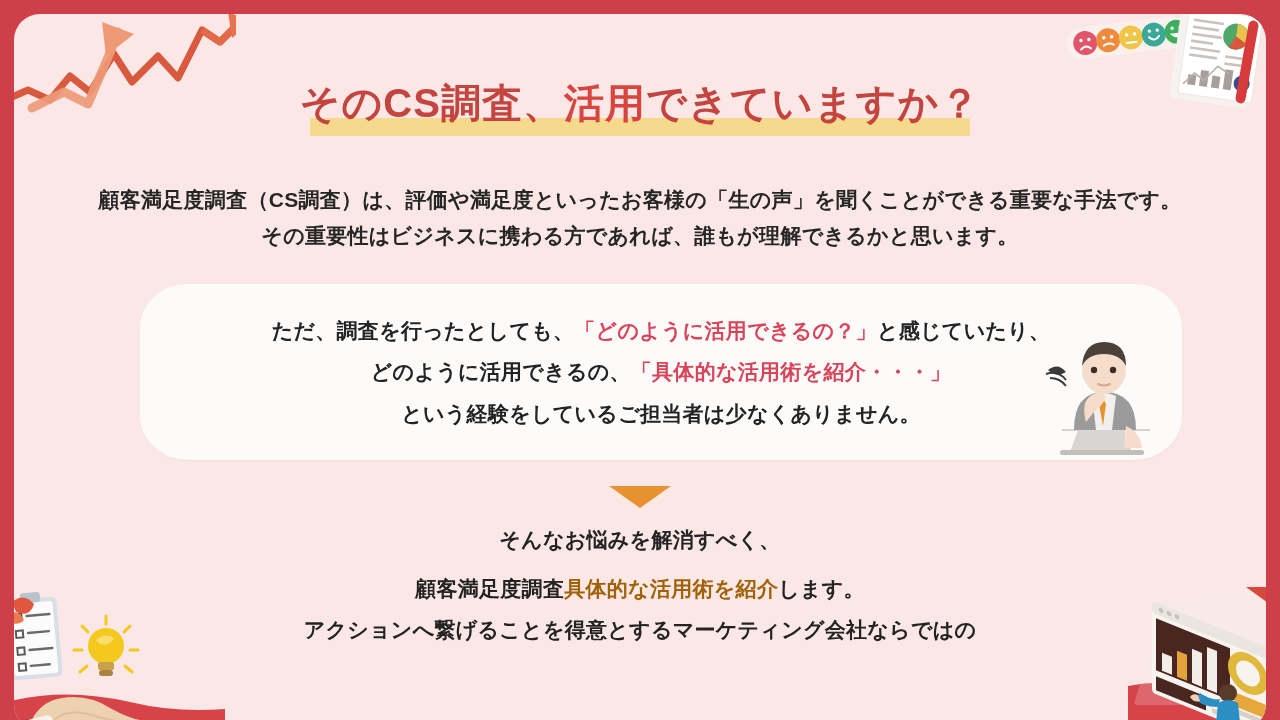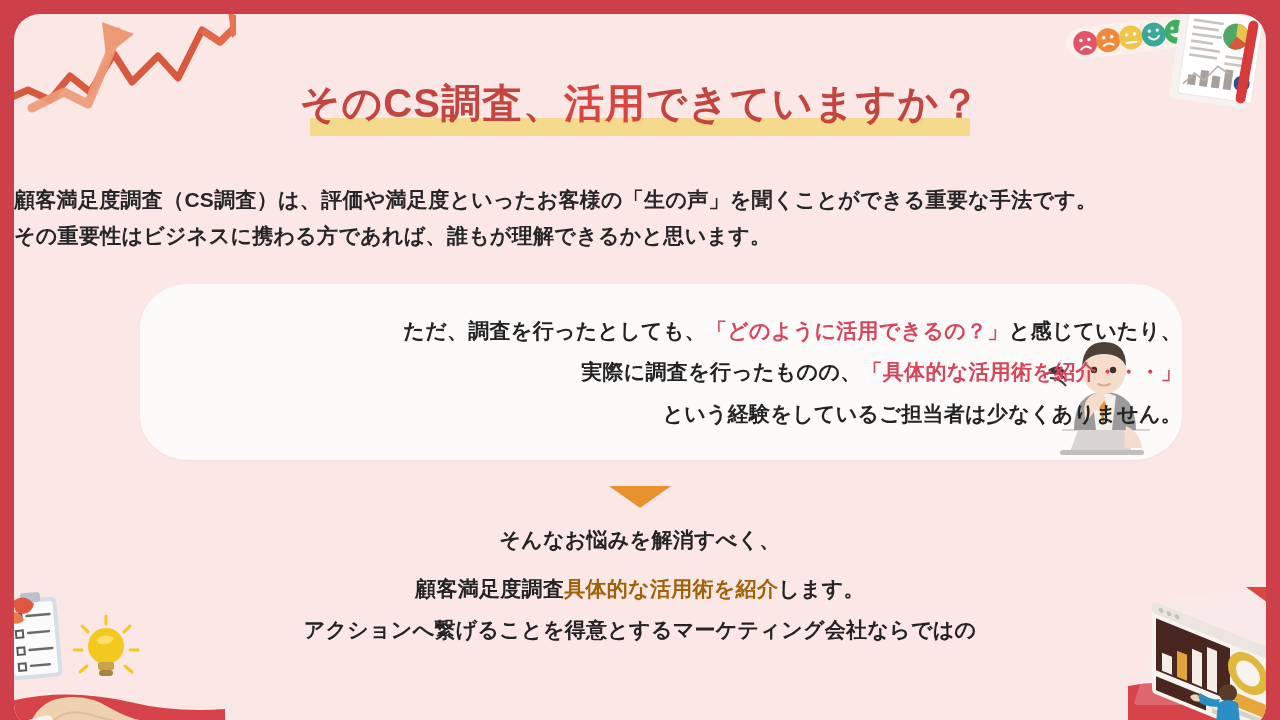--- a/index.html
+++ b/index.html
@@ -42,39 +42,39 @@
     font-size:40px; font-weight:bold; letter-spacing:1px;
     color:#C0392F; line-height:1.18;
     font-family:"Liberation Sans","DejaVu Sans",sans-serif;
   }
   #title .em { color:#D8443F; }
   #title .lt { color:#C4453F; }
 
   
   #intro {
     position:absolute; left:0; top:168px; width:100%;
-    z-index:4;
+    text-align:center; z-index:4;
     font-size:21px; font-weight:bold; color:#262626;
     line-height:1.72; letter-spacing:0.3px;
   }
 
   
   #card {
     position:absolute; left:126px; top:270px;
     width:1042px; height:176px;
     background:#FCFBFA;
     border-radius:48px / 44px;
     z-index:3;
     box-shadow:0 1px 2px rgba(0,0,0,0.04);
   }
   #card-text {
     position:absolute; left:126px; top:270px;
     width:1042px; height:176px; z-index:6;
     display:flex; flex-direction:column;
-    align-items:flex-end; justify-content:center;
+    align-items:center; justify-content:center;
     font-size:21px; font-weight:bold; color:#232323;
     line-height:1.98; letter-spacing:0.3px;
     text-align:center;
   }
   .red { color:#D8455B; }
 
   
   #arrow {
     position:absolute; left:50%; top:472px;
     transform:translateX(-50%);
@@ -188,21 +188,21 @@
       <circle cx="79" cy="44" r="3.2" fill="#3A3028"></circle>
       <path d="M64 58 q6 3 12 0" stroke="#D9A98C" stroke-width="2" fill="none" stroke-linecap="round"></path>
       <path d="M52 96 q-6 -22 8 -28 q8 -4 12 4 q-6 10 -12 14 Z" fill="#F6DDCB"></path>
       <path d="M44 104 l46 0 l8 22 l-62 0 Z" fill="#D9D5D2"></path>
       <rect x="26" y="124" width="84" height="5" rx="2.5" fill="#C3BEBA"></rect>
       <path d="M92 100 q14 6 16 22 l-18 0 Z" fill="#F6DDCB"></path>
     </svg>
 
     <div id="card-text">
       <div><span>ただ、調査を行ったとしても、</span><span class="red">「どのように活用できるの？」</span><span>と感じていたり、</span></div>
-      <div><span>実際に調査を行ったものの、</span><span class="red">「具体的な活用術を紹介・・・」</span></div>
+      <div><span>どのように活用できるの、</span><span class="red">「具体的な活用術を紹介・・・」</span></div>
       <div>という経験をしているご担当者は少なくありません。</div>
     </div>
 
     <div id="arrow"></div>
 
     <div id="closing">
       <span class="cl-line" id="cl-1">そんなお悩みを解消すべく、</span>
       <span class="cl-line"><span>顧客満足度調査</span><span class="hot">具体的な活用術を紹介</span><span>します。</span></span>
       <span class="cl-line">アクションへ繋げることを得意とするマーケティング会社ならではの</span>
     </div>

